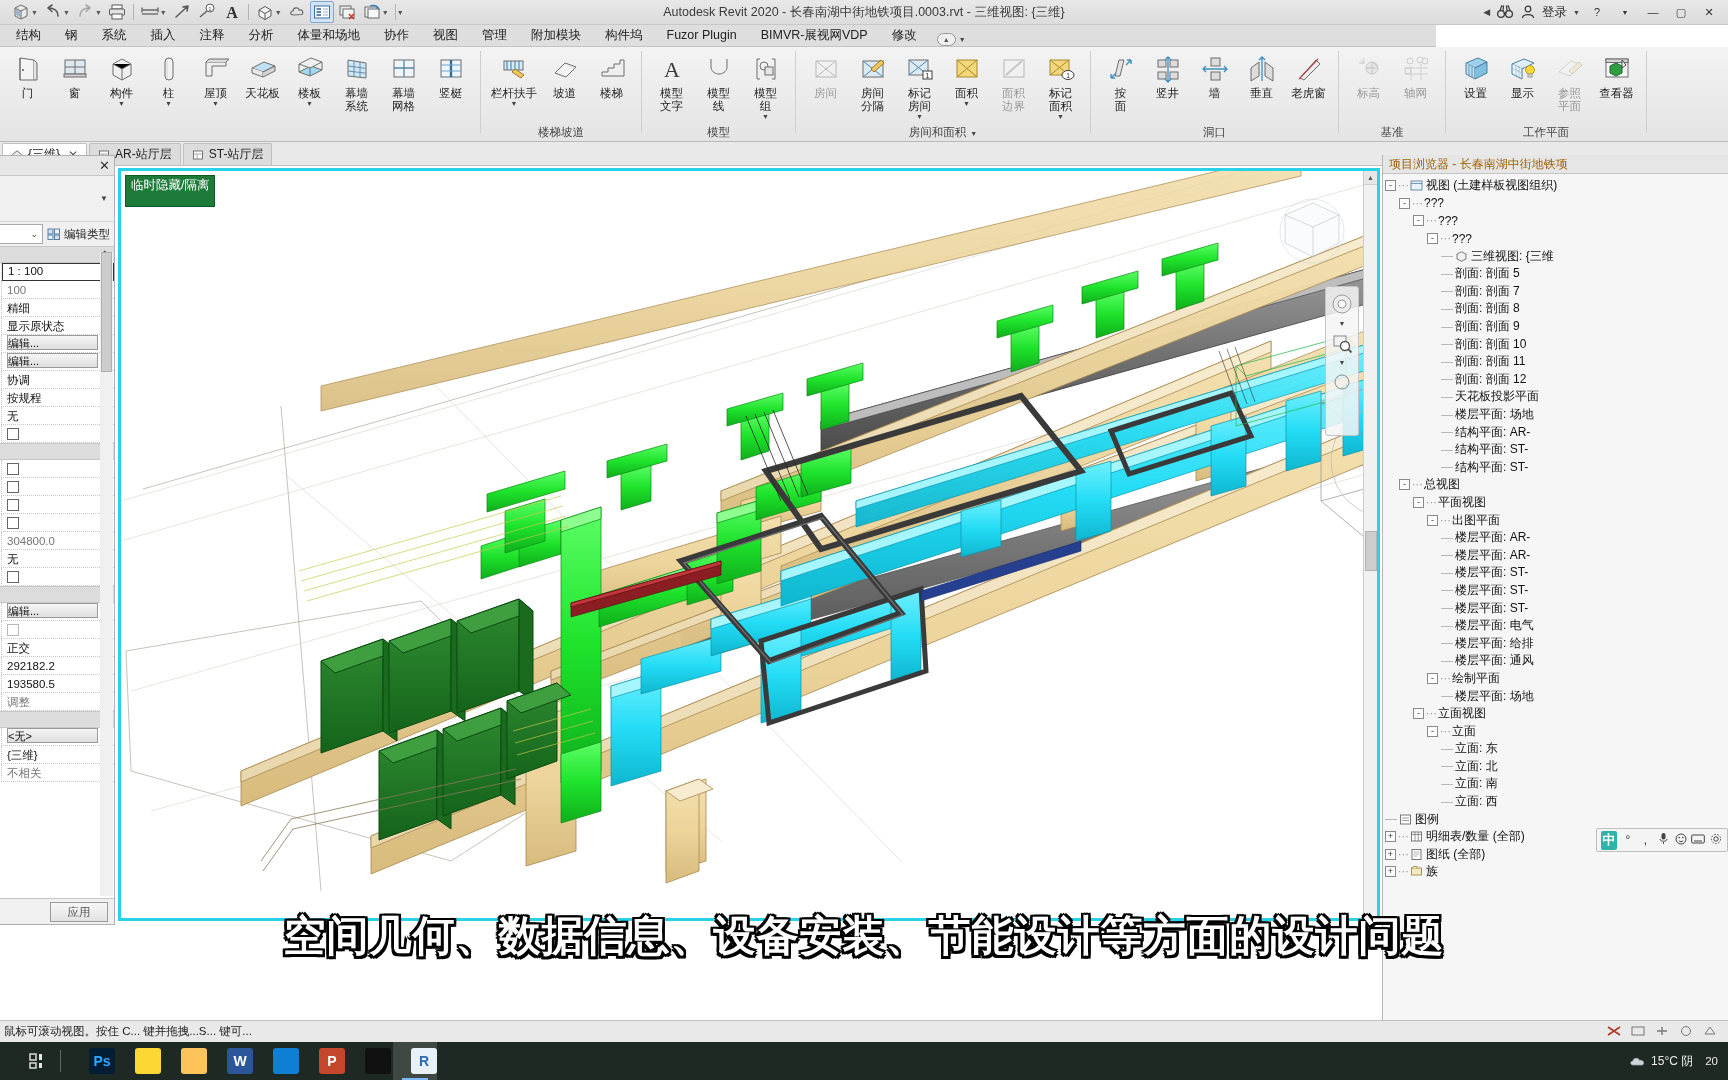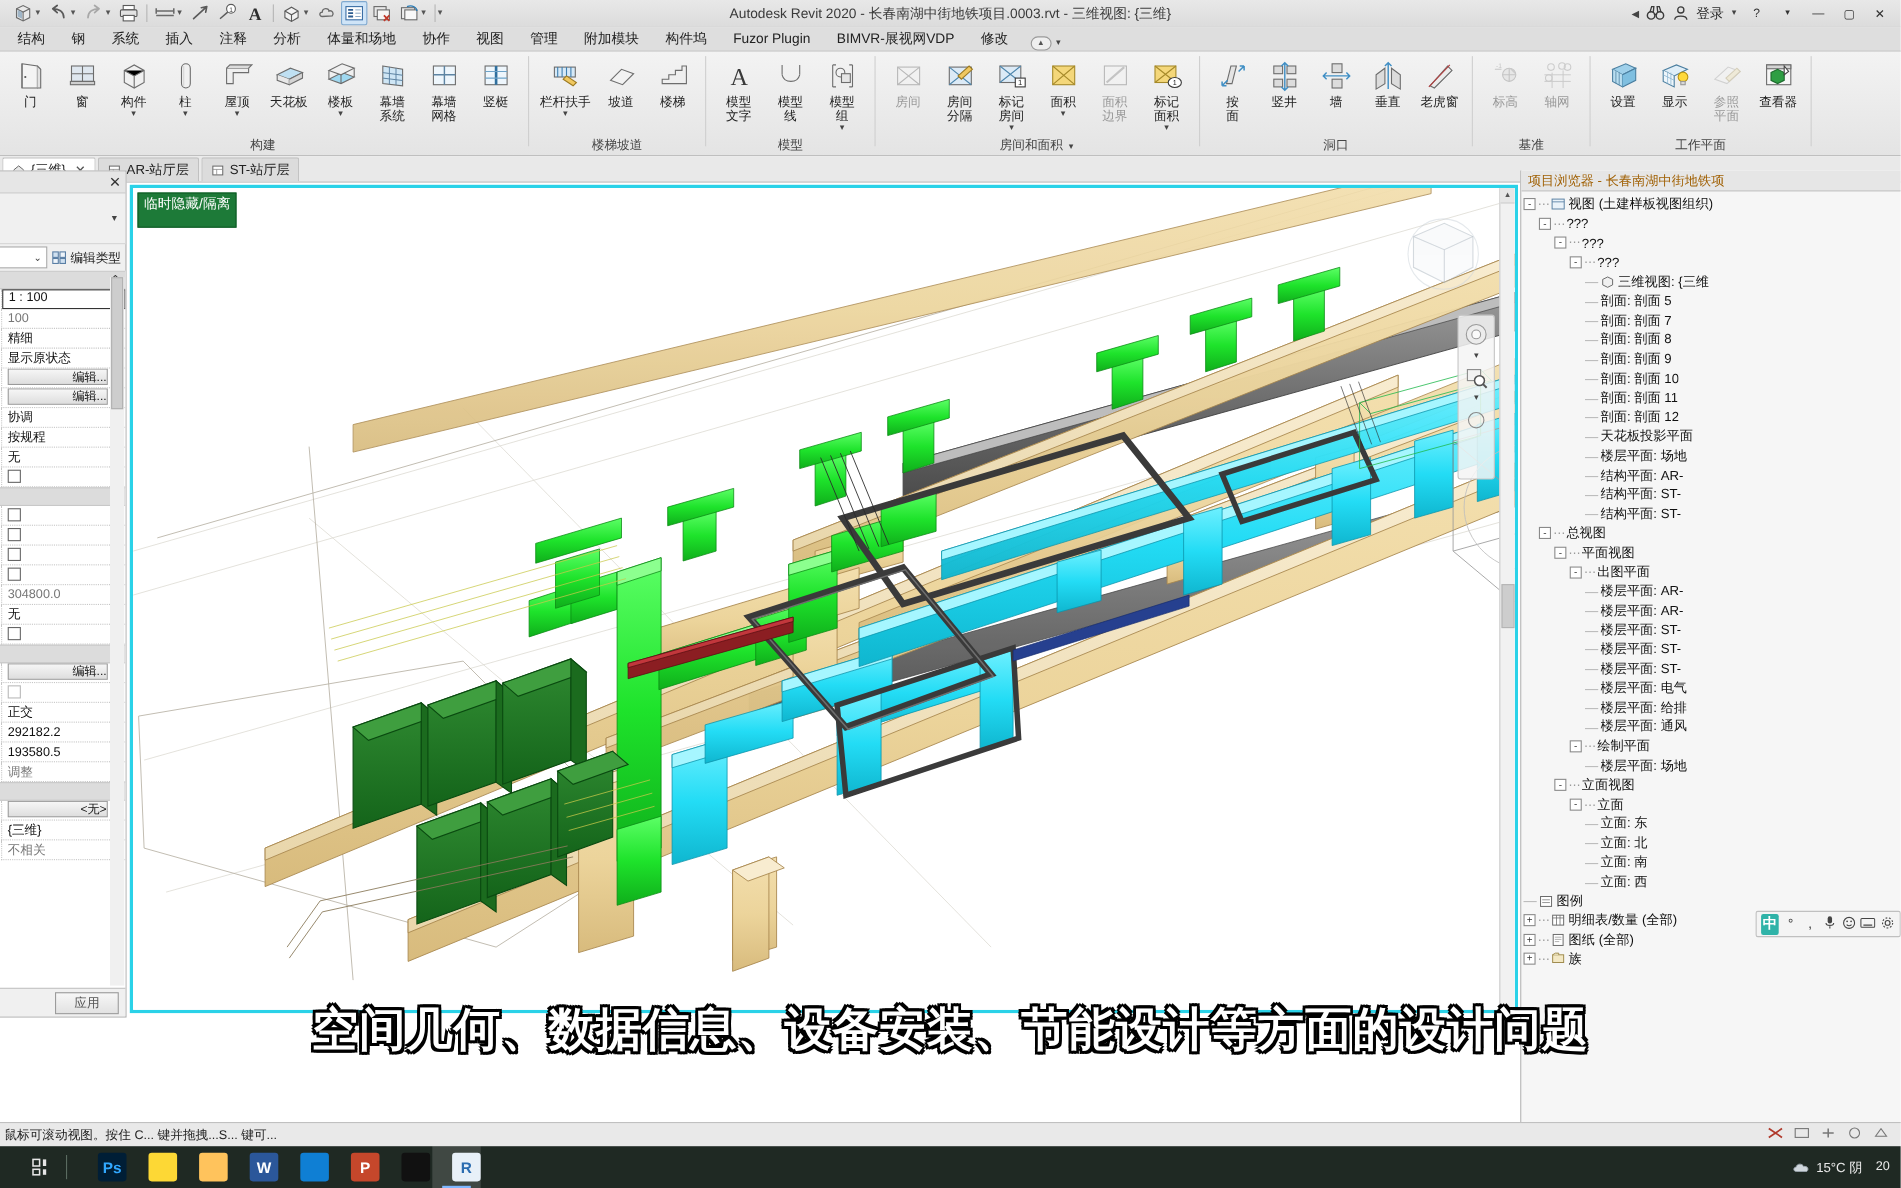--- a/index.html
+++ b/index.html
@@ -37,21 +37,21 @@
     margin-left: auto; display: flex; align-items: center; gap: 6px;
     padding-right: 8px; height: 25px; position: relative; z-index: 5;
   }
   .title-right .ti { display: flex; align-items: center; justify-content: center; cursor: default; }
   .signin { font-size: 12.5px; color: #2a2a2a; }
   .winbtn { width: 22px; height: 20px; display: flex; align-items: center; justify-content: center;
             font-size: 11px; color: #333; cursor: default; }
 
   
   .ribbon-tabs {
-    position: absolute; left: 0; top: 25px; width: 1728px; height: 22px;
+    position: absolute; left: 0; top: 25px; width: 1436px; height: 22px;
     background: #dedede; border-bottom: 1px solid #c4c4c4;
     display: flex; align-items: flex-end; padding-left: 4px;
   }
   .rtab {
     height: 22px; line-height: 22px; padding: 0 12px; font-size: 12.5px;
     color: #222; cursor: default; white-space: nowrap;
   }
   .rtab-arrow { margin-left: 8px; display: flex; align-items: center; gap: 3px; }
   .pill {
     width: 19px; height: 13px; border: 1px solid #999; border-radius: 7px; background: #efefef;
@@ -138,21 +138,21 @@
     height: 18px; display: flex; align-items: center;
     border-bottom: 1px dotted #c6c6c6;
   }
   .pkey { width: 56px; padding-left: 4px; font-size: 11px; color: #333;
           border-right: 1px dotted #c6c6c6; height: 18px; line-height: 18px; overflow: hidden; }
   .pval { flex: 1; padding-left: 5px; font-size: 11.5px; color: #111;
           height: 18px; line-height: 18px; overflow: hidden; white-space: nowrap; }
   .pval.muted { color: #777; }
   .pval.boxed { border: 1.5px solid #333; height: 18px; line-height: 15px; }
   .pval .btn-ed {
-    display: block; height: 15px; line-height: 14px; text-align: right;
+    display: block; height: 15px; line-height: 14px; text-align: left;
     background: linear-gradient(#f6f6f6,#dedede); border: 1px solid #9a9a9a;
     font-size: 11px; margin-right: 16px;
   }
   .pval .cb { display: inline-block; width: 12px; height: 12px; border: 1px solid #666; background: #fff; vertical-align: -2px; }
   .props-apply {
     height: 26px; border-top: 1px solid #c5c5c5; background: #f0f0f0;
     display: flex; align-items: center; justify-content: flex-end; padding-right: 6px;
   }
   .apply-btn {
     width: 58px; height: 20px; background: linear-gradient(#f7f7f7,#e2e2e2);
@@ -517,21 +517,20 @@
             <div class="rbtn-ico">
               <svg class="ic" width="30" height="30" viewBox="0 0 30 30">
                 <rect x="5" y="6" width="20" height="17" fill="#eef6fc" stroke="#6d6d6d" stroke-width="1"></rect>
                 <path d="M15 6 L15 23" stroke="#2f6f9e" stroke-width="2.4"></path>
                 <path d="M5 11 L25 11 M5 17 L25 17" stroke="#6ea3c8" stroke-width="1"></path>
               </svg>
             </div>
             <div class="rbtn-lbl">竖梃</div>
           </div>
         </div>
-        <div class="panel-title">构建</div>
       </div>
       <div class="panel-sep"></div>
       <div class="panel">
         <div class="panel-body">
           <div class="rbtn wide">
             <div class="rbtn-ico">
               <svg class="ic" width="30" height="30" viewBox="0 0 30 30">
                 <rect x="5" y="7" width="19" height="9" fill="#d6e9f7" stroke="#6d6d6d" stroke-width="1"></rect>
                 <path d="M8 7 L8 16 M12 7 L12 16 M16 7 L16 16 M20 7 L20 16" stroke="#3f7fb0"></path>
                 <path d="M13 18 L22 24 L25 21 L16 15 Z" fill="#f0c860" stroke="#9c7a22"></path>

